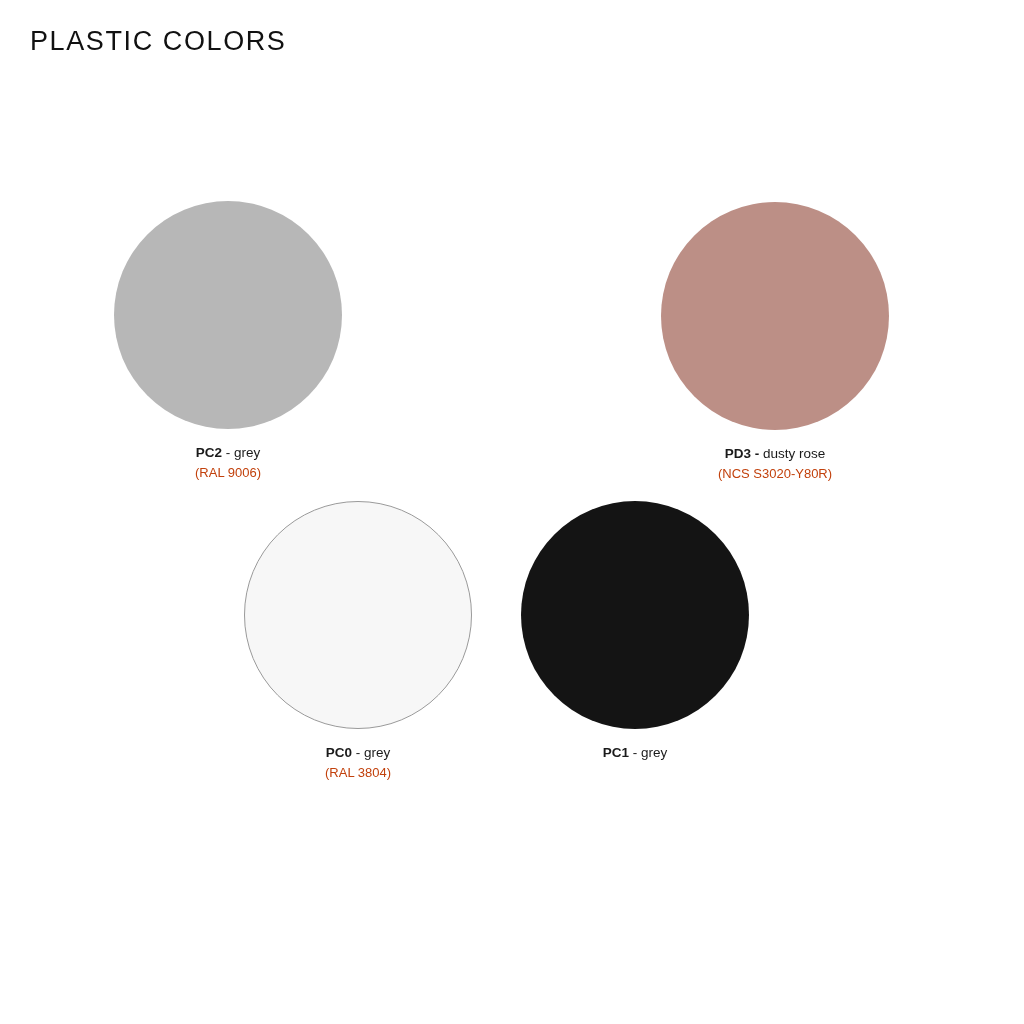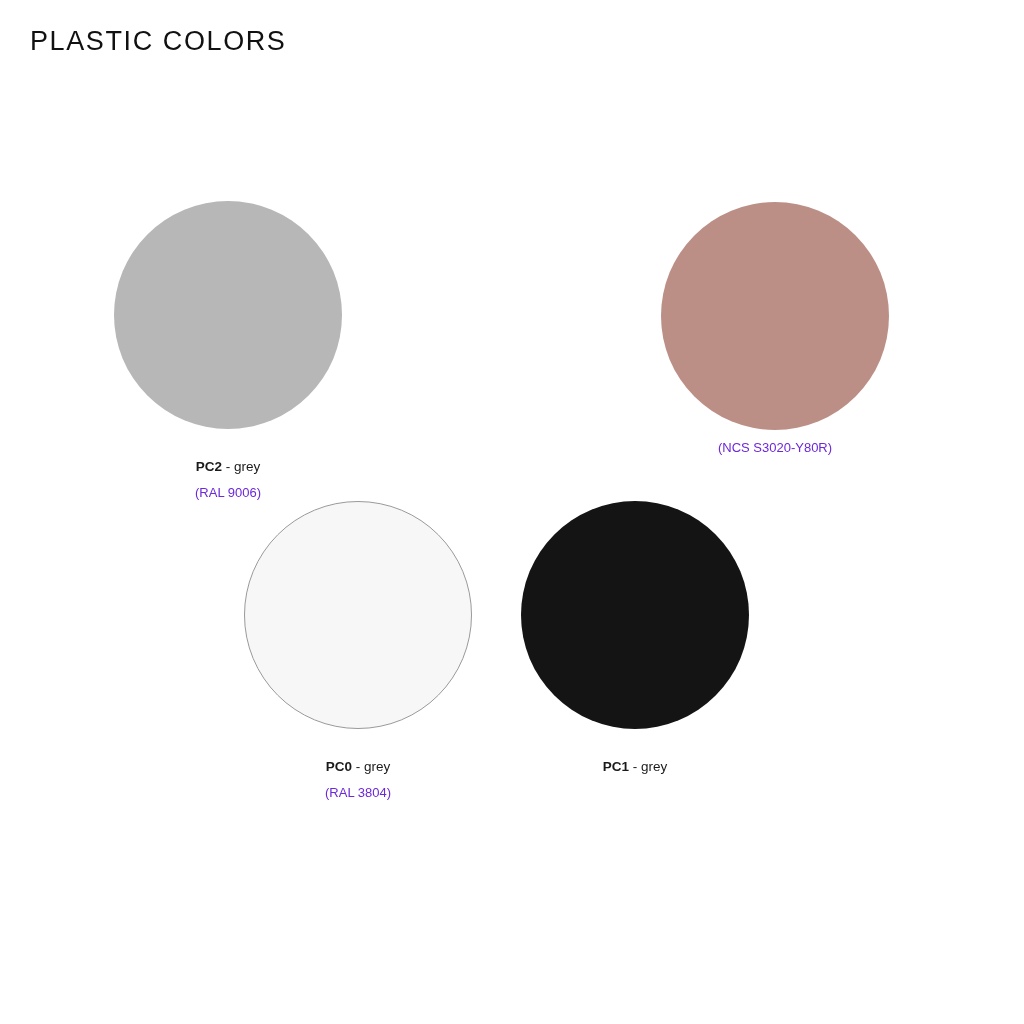--- a/index.html
+++ b/index.html
@@ -49,40 +49,40 @@
 
   .swatch-disc {
     width: 228px;
     height: 228px;
     border-radius: 50%;
     margin: 0 auto;
     box-sizing: border-box;
   }
 
   .swatch-caption {
-    margin-top: 30px;
+    margin-top: 16px;
     font-size: 13.5px;
     line-height: 16px;
     color: #1a1a1a;
     white-space: nowrap;
   }
 
   .swatch-code {
     font-weight: 700;
   }
 
   .swatch-name {
     font-weight: 400;
   }
 
   .swatch-ref {
-    margin-top: 10px;
+    margin-top: 4px;
     font-size: 13px;
     line-height: 16px;
-    color: #6d28d9;
+    color: #c2410c;
     white-space: nowrap;
   }
 
   
   .pos-0 { left: 228px; top: 201px; }
   .pos-1 { left: 502px; top: 202px; }
   .pos-2 { left: 775px; top: 202px; }
   
   .pos-3 { left: 358px; top: 501px; }
   .pos-4 { left: 635px; top: 501px; }
@@ -100,20 +100,23 @@
       <div class="swatch-disc" style="background: rgb(183, 183, 183);"></div>
       <div class="swatch-caption">
         <span class="swatch-code">PC2</span><span class="swatch-name"> - </span><span class="swatch-name">grey</span>
       </div>
       <div class="swatch-ref">(RAL 9006)</div>
     </div>
 
 
     <div class="swatch pos-2">
       <div class="swatch-disc" style="background: rgb(188, 143, 134);"></div>
+      <div class="swatch-caption">
+        <span class="swatch-code">PD3</span><span class="swatch-code"> - </span><span class="swatch-name">dusty rose</span>
+      </div>
       <div class="swatch-ref">(NCS S3020-Y80R)</div>
     </div>
 
     <div class="swatch pos-3">
       <div class="swatch-disc" style="background: rgb(247, 247, 247); border: 1px solid rgb(154, 154, 154);"></div>
       <div class="swatch-caption">
         <span class="swatch-code">PC0</span><span class="swatch-name"> - </span><span class="swatch-name">grey</span>
       </div>
       <div class="swatch-ref">(RAL 3804)</div>
     </div>

